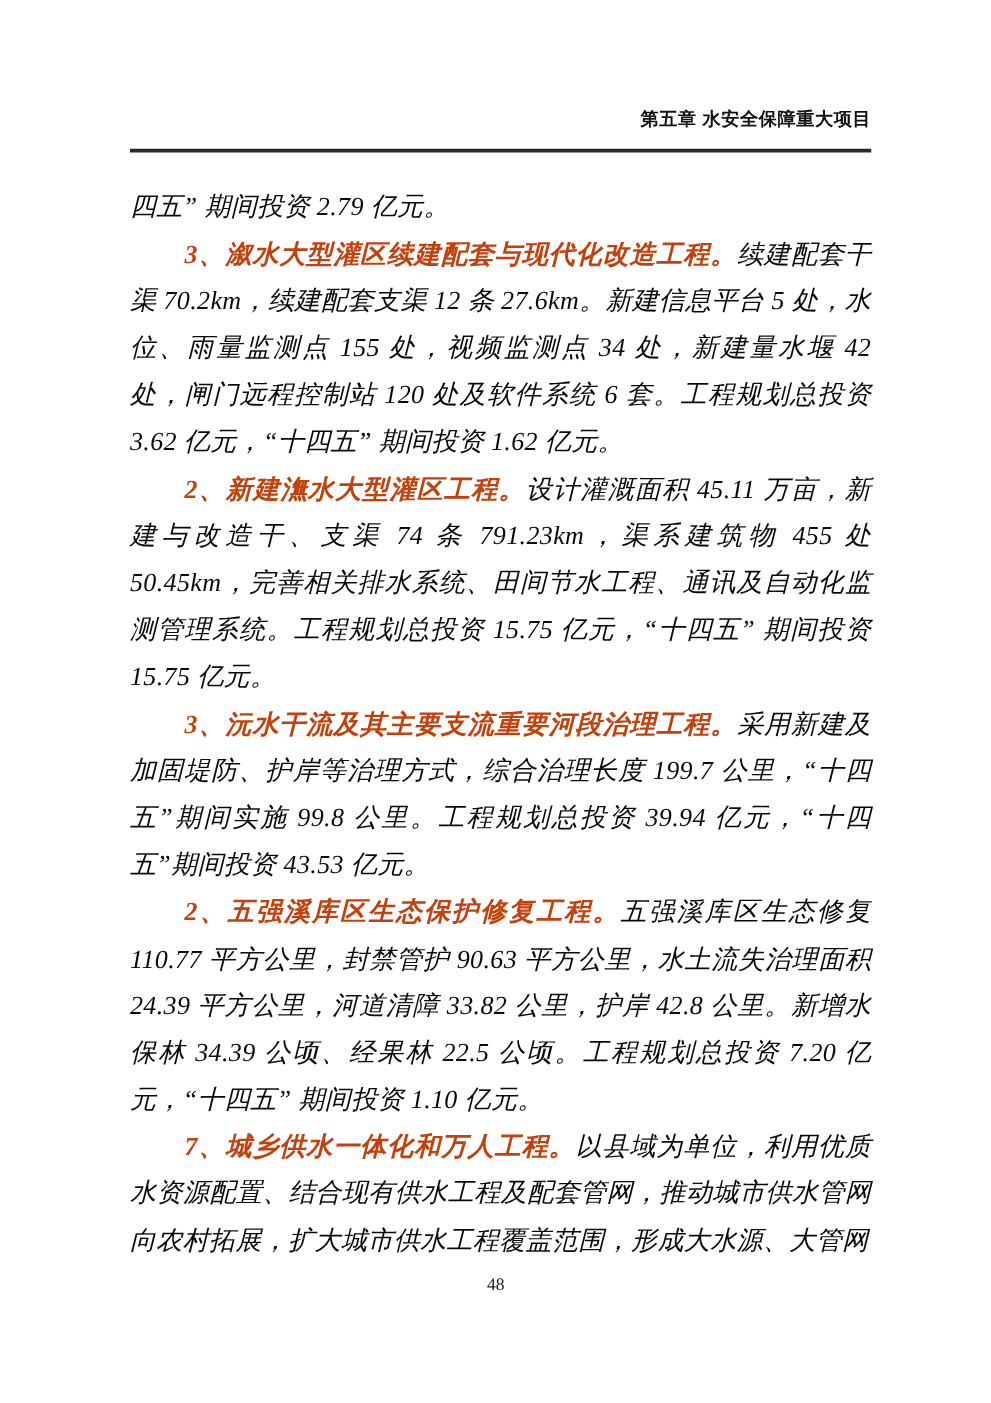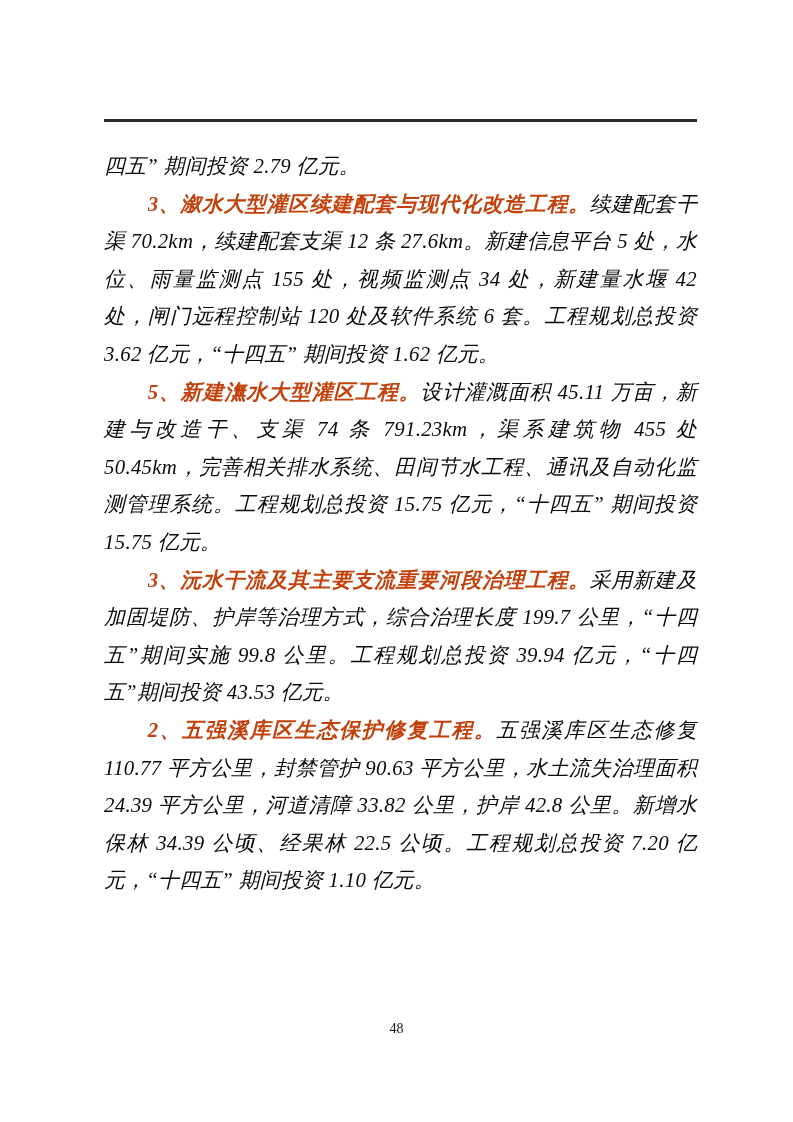--- a/index.html
+++ b/index.html
@@ -73,35 +73,39 @@
     text-align: center;
     font-size: 14px;
     color: #1a1a1a;
   }
 </style>
 </head>
 <body>
 
 <div class="page">
 
+  <div class="running-header">
+    <span>第五章  水安全保障重大项目</span>
+  </div>
 
   <div class="header-rule"></div>
 
   <div class="body-text">
 
     <p class="para"><span>四五” 期间投资 2.79 亿元。</span></p>
 
     <p class="para indented"><span class="item-heading">3、溆水大型灌区续建配套与现代化改造工程。</span><span>续建配套干渠 70.2km，续建配套支渠 12 条 27.6km。新建信息平台 5 处，水位、雨量监测点 155 处，视频监测点 34 处，新建量水堰 42 处，闸门远程控制站 120 处及软件系统 6 套。工程规划总投资 3.62 亿元，“十四五” 期间投资 1.62 亿元。</span></p>
 
-    <p class="para indented"><span class="item-heading">5、新建潕水大型灌区工程。</span><span>设计灌溉面积 45.11 万亩，新建与改造干、支渠 74 条 791.23km，渠系建筑物 455 处 50.45km，完善相关排水系统、田间节水工程、通讯及自动化监测管理系统。工程规划总投资 15.75 亿元，“十四五” 期间投资 15.75 亿元。</span></p>
+    <p class="para indented"><span class="item-heading">2、新建潕水大型灌区工程。</span><span>设计灌溉面积 45.11 万亩，新建与改造干、支渠 74 条 791.23km，渠系建筑物 455 处 50.45km，完善相关排水系统、田间节水工程、通讯及自动化监测管理系统。工程规划总投资 15.75 亿元，“十四五” 期间投资 15.75 亿元。</span></p>
 
     <p class="para indented"><span class="item-heading">3、沅水干流及其主要支流重要河段治理工程。</span><span>采用新建及加固堤防、护岸等治理方式，综合治理长度 199.7 公里，“十四五”期间实施 99.8 公里。工程规划总投资 39.94 亿元，“十四五”期间投资 43.53 亿元。</span></p>
 
     <p class="para indented"><span class="item-heading">2、五强溪库区生态保护修复工程。</span><span>五强溪库区生态修复 110.77 平方公里，封禁管护 90.63 平方公里，水土流失治理面积 24.39 平方公里，河道清障 33.82 公里，护岸 42.8 公里。新增水保林 34.39 公顷、经果林 22.5 公顷。工程规划总投资 7.20 亿元，“十四五” 期间投资 1.10 亿元。</span></p>
 
+    <p class="para indented"><span class="item-heading">7、城乡供水一体化和万人工程。</span><span>以县域为单位，利用优质水资源配置、结合现有供水工程及配套管网，推动城市供水管网向农村拓展，扩大城市供水工程覆盖范围，形成大水源、大管网</span></p>
 
   </div>
 
   <div class="page-footer">
     <span>48</span>
   </div>
 
 </div>
 
 </body></html>

